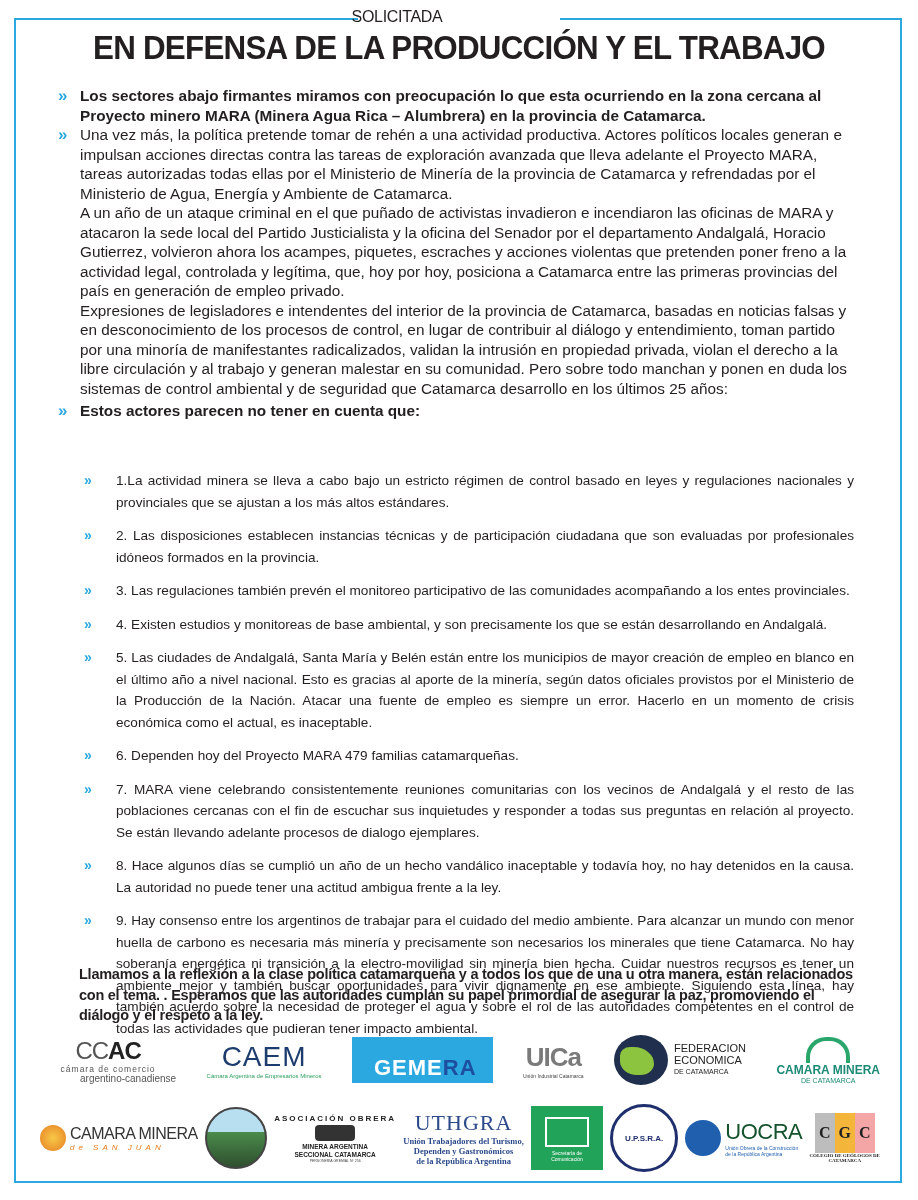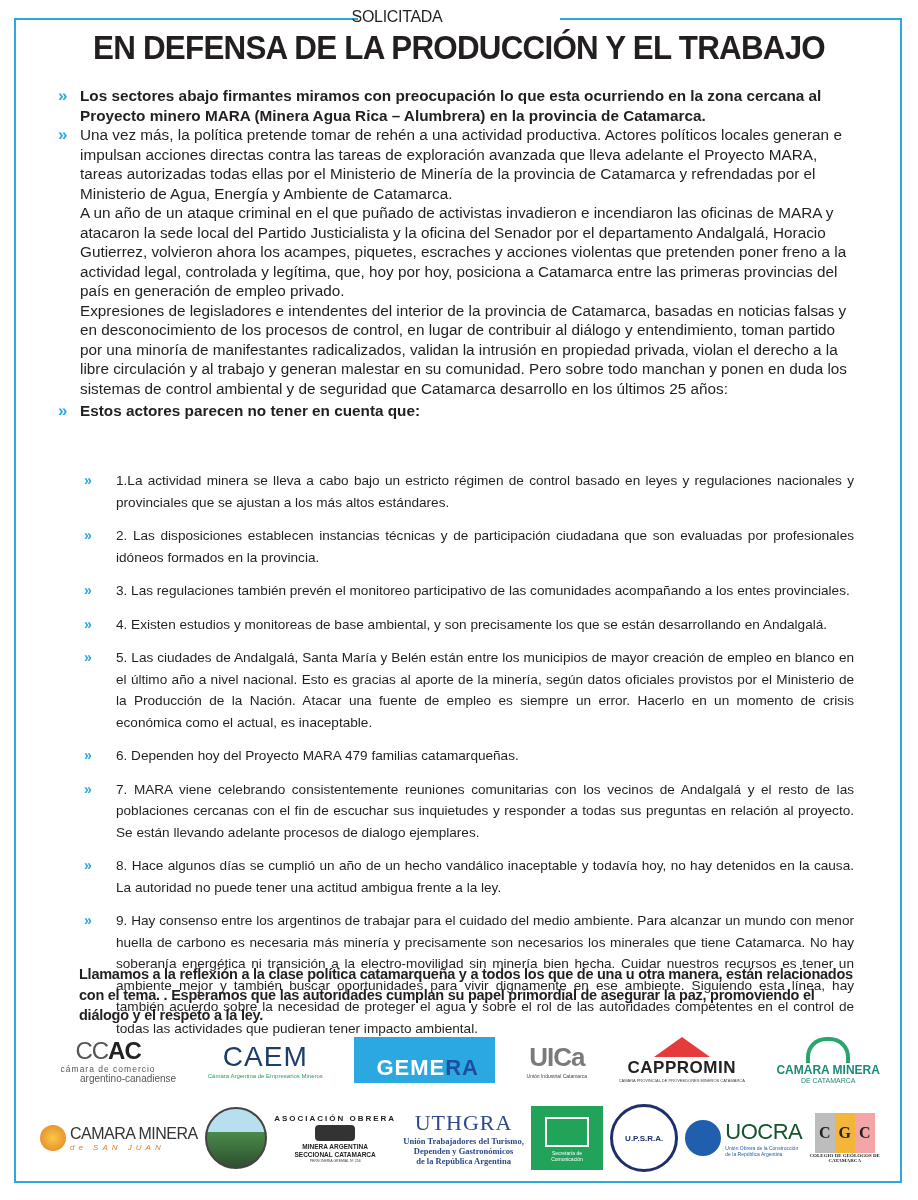--- a/index.html
+++ b/index.html
@@ -160,24 +160,27 @@
     <div class="big">CAEM</div>
     <div class="small">Cámara Argentina de Empresarios Mineros</div>
   </div>
   <div class="logo">
     <div class="gemera"><span>GEME</span><span class="ra">RA</span></div>
   </div>
   <div class="logo uica">
     <div class="big">UICa</div>
     <div class="small">Unión Industrial Catamarca</div>
   </div>
-  <div class="logo capp">
-    <div class="roof"></div>
-    <div class="big">CAPPROMIN</div>
-    <div class="small">CÁMARA PROVINCIAL DE PROVEEDORES MINEROS CATAMARCA</div>
+  <div class="logo fec">
+    <div class="gear"></div>
+    <div class="txt">
+      <div>FEDERACION</div>
+      <div>ECONOMICA</div>
+      <div class="s">DE CATAMARCA</div>
+    </div>
   </div>
   <div class="logo cmc">
     <div class="arc"></div>
     <div class="big">CAMARA MINERA</div>
     <div class="small">DE CATAMARCA</div>
   </div>
 </div>
 
 <div class="logos row2">
   <div class="logo cmsj">

